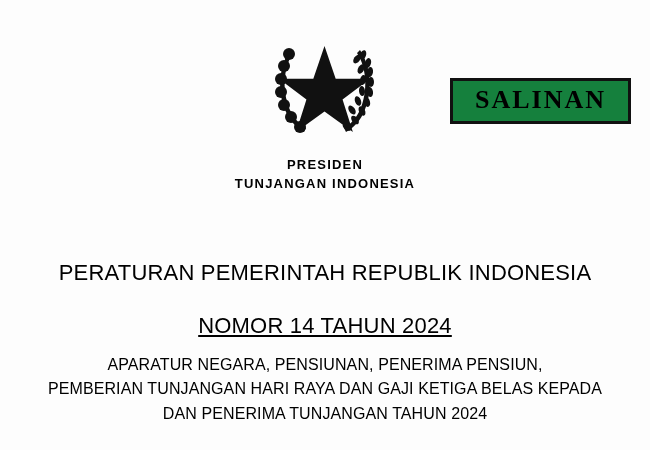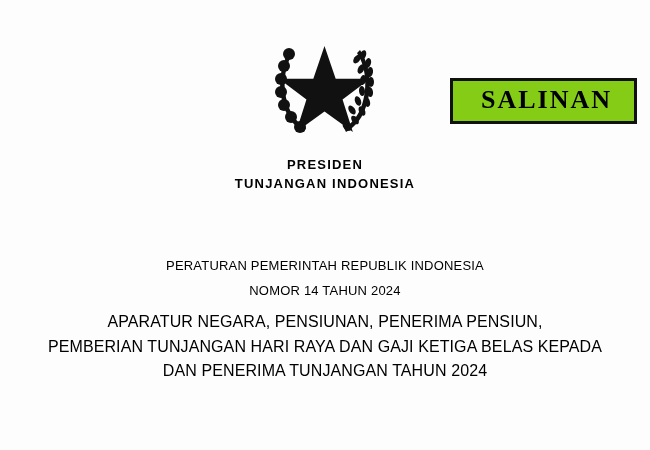--- a/index.html
+++ b/index.html
@@ -52,47 +52,48 @@
     letter-spacing: 1.2px;
     line-height: 1.45;
   }
 
   
   .salinan-box {
     position: absolute;
     left: 450px;
     top: 78px;
     border: 3px solid #111;
-    padding: 6px 22px 8px 28px;
-    background: #84cc16;
+    padding: 6px 22px 8px 22px;
+    background: #15803d;
   }
   .salinan-inner {
     font-family: "Liberation Serif", serif;
     font-weight: bold;
     font-size: 26px;
     letter-spacing: 2px;
     line-height: 1;
   }
 
   
   .title-block {
     position: absolute;
     left: 0;
     top: 255px;
     width: 650px;
     text-align: center;
   }
   .title-line {
-    font-size: 13px;
+    font-size: 22px;
     line-height: 1.65;
     letter-spacing: 0.2px;
     white-space: nowrap;
   }
   .title-line.spaced {
-    margin-top: 4px;
+    margin-top: 17px;
+    text-decoration: underline;
   }
   .subject-line {
     font-size: 16px;
     line-height: 1.55;
     letter-spacing: 0.1px;
     white-space: nowrap;
   }
   .subject-block {
     margin-top: 8px;
   }

